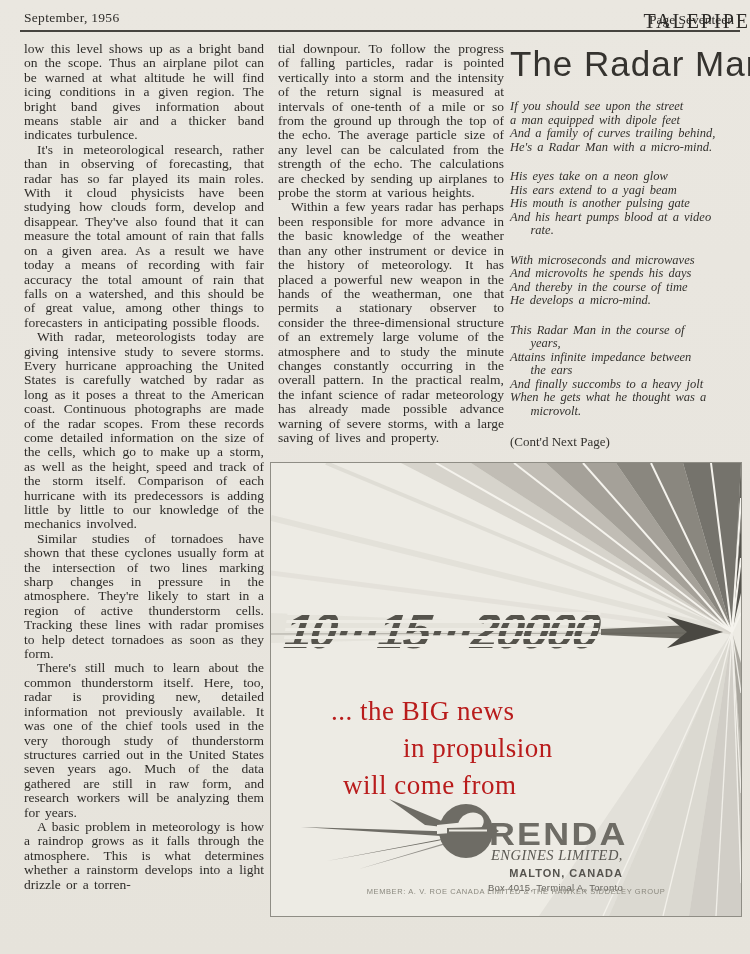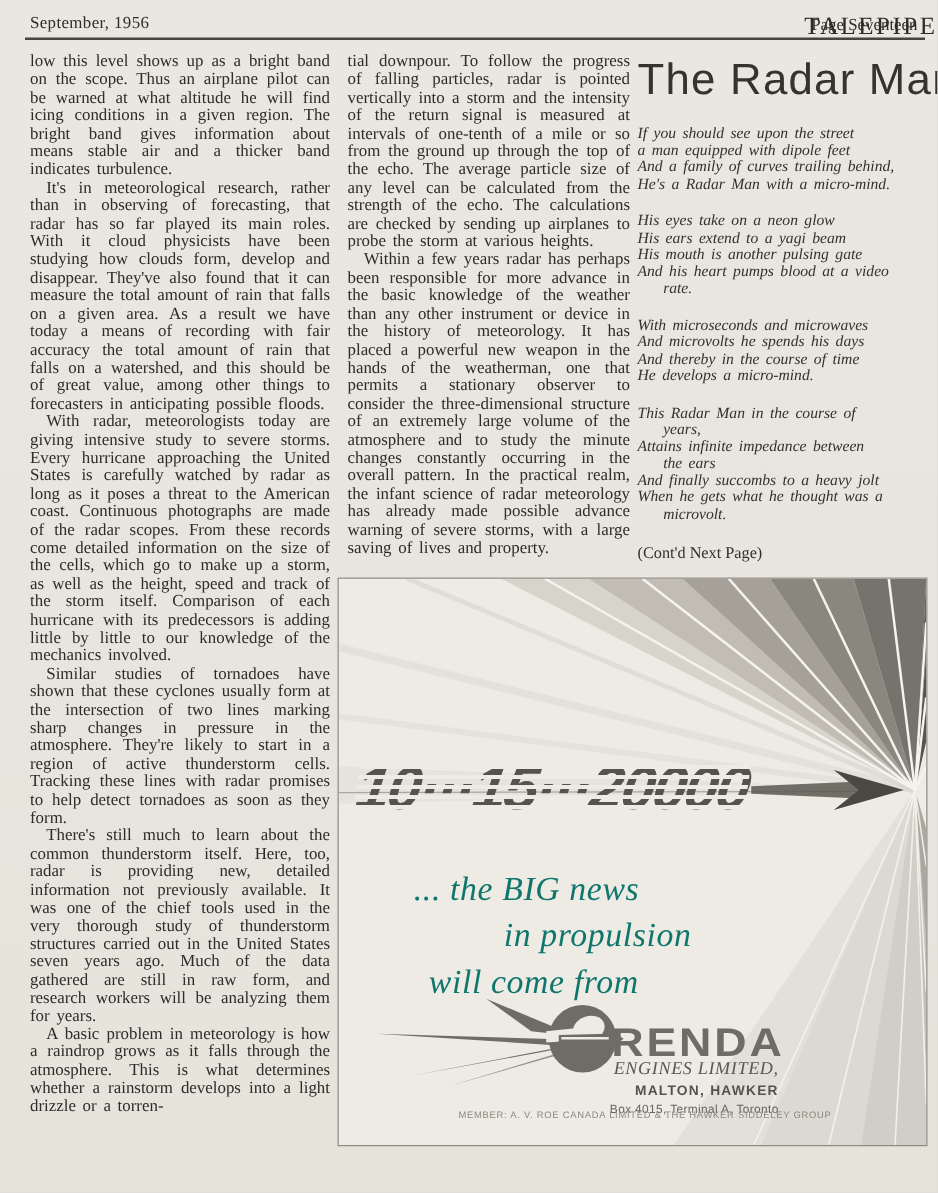--- a/index.html
+++ b/index.html
@@ -25,21 +25,21 @@
   .poem-title{font-family:"Liberation Sans",sans-serif;font-weight:400;font-size:35px;letter-spacing:1px;color:#35332f;margin:0 0 16px 0;white-space:nowrap;}
   .stanza{font-style:italic;font-size:12.5px;line-height:13.5px;white-space:pre-wrap;margin:0 0 16px 0;color:#33312d;word-spacing:2px;}
   .contd{font-size:13px;margin-top:16px;padding-right:6px;color:#33312d;}
   
   #ad{position:absolute;left:270px;top:462px;width:470px;height:453px;background:#edebe4;border:1px solid #8f8d85;overflow:hidden;}
   #ad svg.rays{position:absolute;left:0;top:0;}
   .thrust{position:absolute;left:14px;top:144px;display:flex;align-items:baseline;}
   .thrust-numbers{position:relative;font-family:"Liberation Sans",sans-serif;font-weight:700;font-style:italic;font-size:49px;letter-spacing:-2px;color:#55534c;transform:skewX(-8deg);line-height:1;}
   .thrust-numbers::after{content:"";position:absolute;inset:0;background:repeating-linear-gradient(to bottom,transparent 0 5px,#edebe4 5px 8px);}
   .thrust-units{font-family:"Liberation Sans",sans-serif;font-weight:700;font-style:italic;font-size:22px;color:#55534c;margin-left:8px;white-space:nowrap;}
-  .tagline{position:absolute;left:60px;top:230px;font-style:italic;color:#0f766e;}
+  .tagline{position:absolute;left:60px;top:230px;color:#b91c1c;}
   .tag{font-size:27px;line-height:37px;white-space:nowrap;letter-spacing:.5px;}
   .tag.t2{margin-left:72px;}
   .tag.t3{margin-left:12px;}
   .logo-row{position:absolute;left:30px;top:336px;display:flex;align-items:center;}
   .brand{font-family:"Liberation Sans",sans-serif;font-weight:700;font-size:32px;letter-spacing:2px;color:#6e6c65;transform:scaleX(1.12);transform-origin:left center;margin-left:-12px;}
   .addr{position:absolute;left:140px;top:384px;width:212px;text-align:right;}
   .company{font-style:italic;font-size:14.5px;letter-spacing:.5px;color:#5a5852;}
   .loc{font-family:"Liberation Sans",sans-serif;font-weight:700;font-size:11px;letter-spacing:1px;color:#55534e;margin-top:3px;}
   .boxline{font-family:"Liberation Sans",sans-serif;font-size:9.5px;color:#66645e;margin-top:3px;letter-spacing:.3px;}
   .member{position:absolute;left:80px;top:424px;width:330px;text-align:center;font-family:"Liberation Sans",sans-serif;font-size:7.5px;letter-spacing:.6px;color:#8b897f;}
@@ -165,20 +165,20 @@
         <polygon points="136,26 165,23 165,33 136,35" fill="#edebe4"></polygon>
 
         <polygon points="146,29 186,28 186,24 198,32 186,40 186,36 146,35" fill="#6e6c65"></polygon>
         <line x1="148" y1="31.5" x2="186" y2="31.5" stroke="#edebe4" stroke-width="2"></line>
       </svg>
       <span class="brand">RENDA</span>
     </div>
 
     <div class="addr">
       <div class="company">ENGINES LIMITED,</div>
-      <div class="loc">MALTON, HAWKER</div>
+      <div class="loc">MALTON, CANADA</div>
       <div class="boxline">Box 4015, Terminal A, Toronto</div>
     </div>
     <div class="member">MEMBER: A. V. ROE CANADA LIMITED &amp; THE HAWKER SIDDELEY GROUP</div>
 
   </div>
 
 </div>
 
 </body></html>

